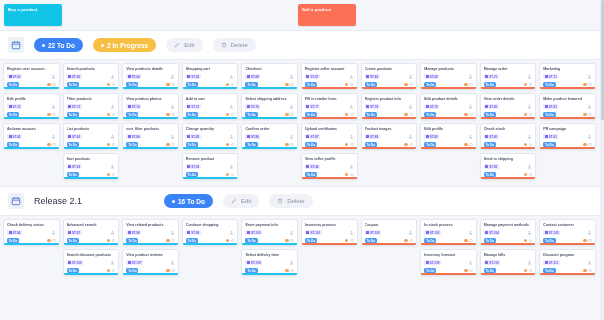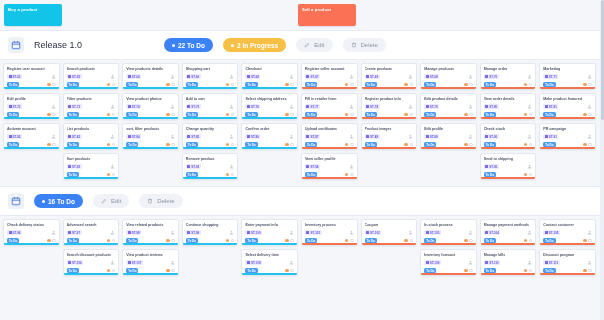--- a/index.html
+++ b/index.html
@@ -104,21 +104,20 @@
 
   <div id="lanes">
       <div class="lane">
         <div class="release-header" style="position: relative;">
           <div class="cal-icon">
             <svg viewBox="0 0 24 24" fill="none" stroke="#3b6fd4" stroke-width="2">
               <rect x="3" y="5" width="18" height="16" rx="2"></rect>
               <path d="M3 10h18M8 3v4M16 3v4"></path>
             </svg>
           </div>
-          <div class="release-title">Release 1.0</div>
           <span class="pill todo" style="background: rgb(59, 130, 246);">
             <span class="dot"></span>
             <span>22 To Do</span>
           </span>
           <span class="pill progress" style="background: rgb(247, 192, 69);">
             <span class="dot"></span>
             <span>2 In Progress</span>
           </span>
           <span class="btn-ghost">
             <span>
@@ -1017,20 +1016,21 @@
         </div>
       </div>
       <div class="lane">
         <div class="release-header" style="position: relative;">
           <div class="cal-icon">
             <svg viewBox="0 0 24 24" fill="none" stroke="#3b6fd4" stroke-width="2">
               <rect x="3" y="5" width="18" height="16" rx="2"></rect>
               <path d="M3 10h18M8 3v4M16 3v4"></path>
             </svg>
           </div>
+          <div class="release-title">Release 2.1</div>
           <span class="pill todo" style="background: rgb(59, 130, 246);">
             <span class="dot"></span>
             <span>16 To Do</span>
           </span>
           <span class="btn-ghost">
             <span>
               <svg viewBox="0 0 24 24" fill="none" stroke="#8b93a5" stroke-width="2">
                 <path d="M4 20l4-1 11-11-3-3L5 16l-1 4z"></path>
               </svg>
             </span>

